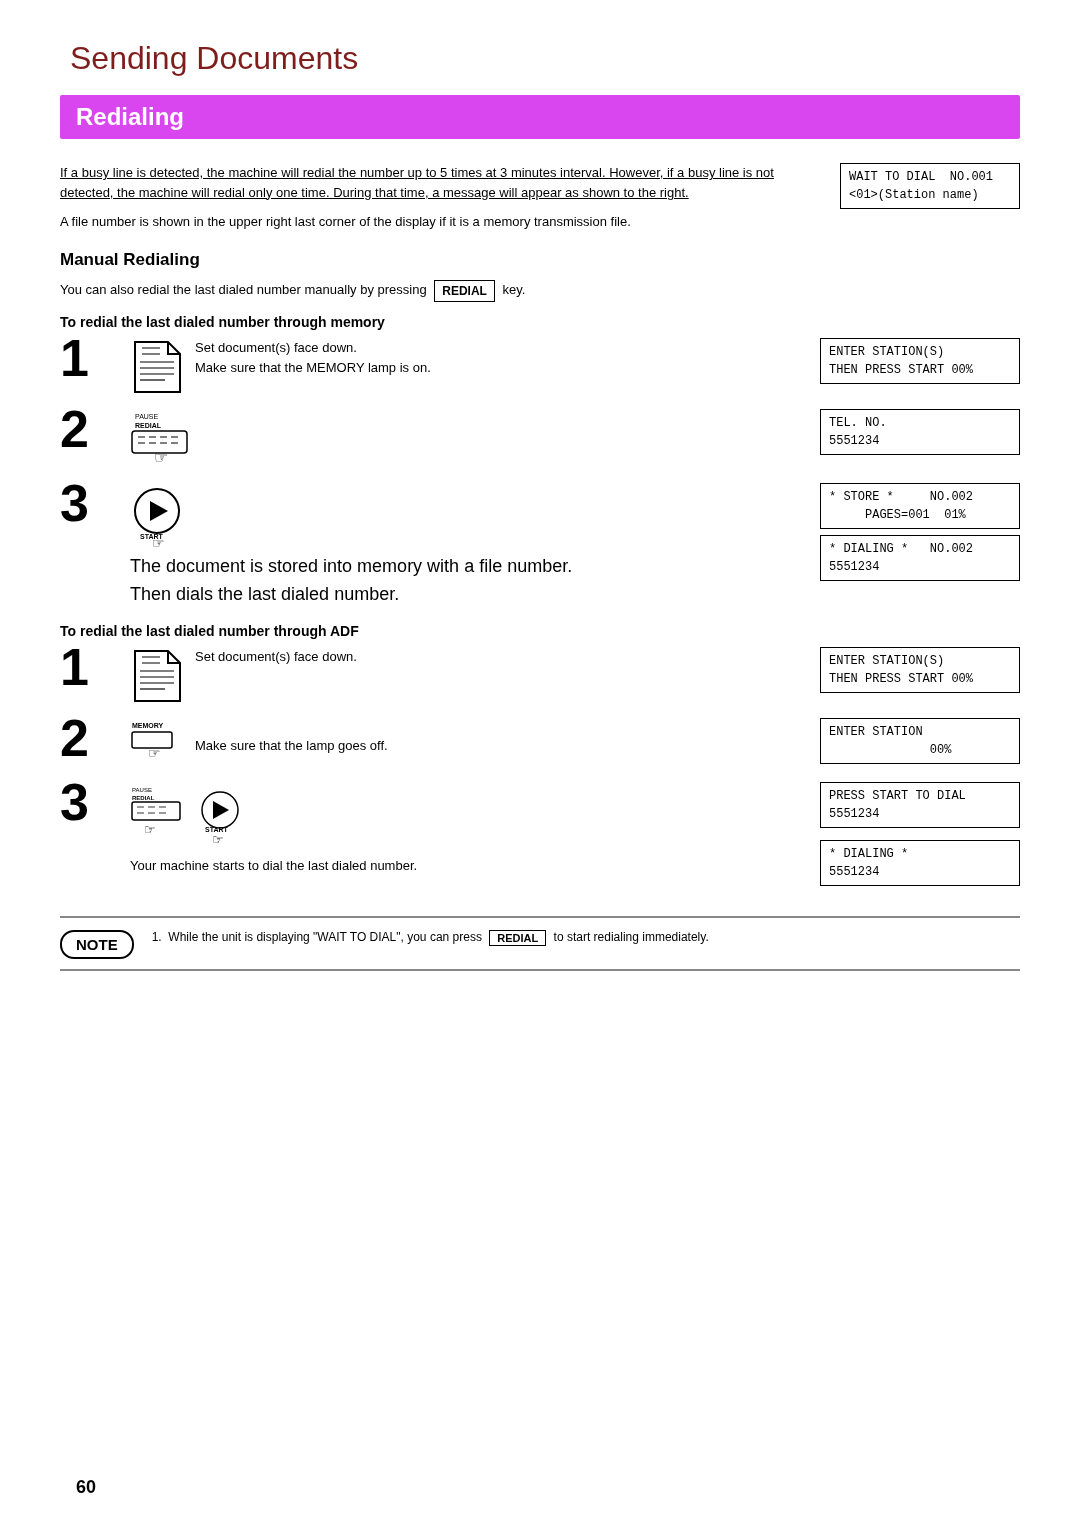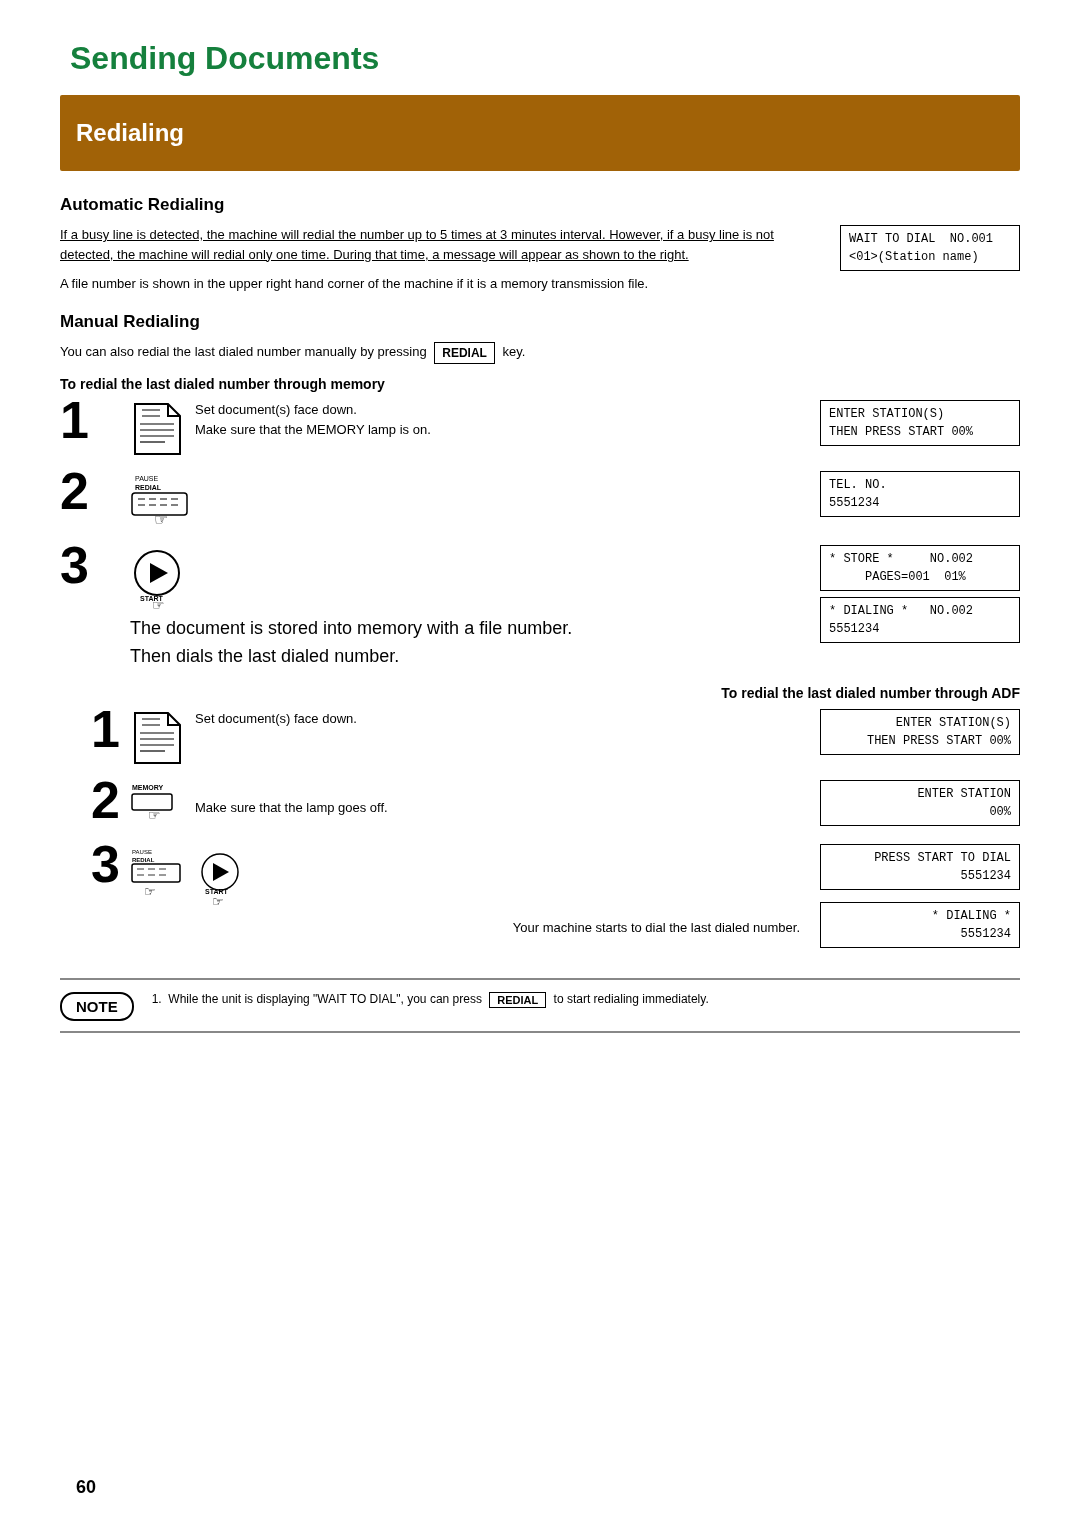--- a/index.html
+++ b/index.html
@@ -13,31 +13,31 @@
       padding: 0;
     }
     .page {
       width: 1080px;
       min-height: 1528px;
       padding: 40px 60px 40px 60px;
       position: relative;
     }
     .main-title {
       font-size: 32px;
-      font-weight: bold;
-      color: #15803d;
+      font-weight: normal;
+      color: #7f1d1d;
       margin-bottom: 18px;
       padding-left: 10px;
     }
     .section-header {
-      background: #a16207;
+      background: #d946ef;
       color: #fff;
       font-size: 24px;
       font-weight: bold;
-      padding: 24px 16px;
+      padding: 8px 16px;
       margin-bottom: 24px;
       border-radius: 2px;
     }
     .subsection-title {
       font-size: 17px;
       font-weight: bold;
       margin-bottom: 10px;
       margin-top: 18px;
     }
     .content-row {
@@ -150,25 +150,24 @@
 </head>
 <body>
 
 <div class="page">
 
   <div class="main-title">Sending Documents</div>
 
   <div class="section-header">Redialing</div>
 
   <div>
-    <div class="subsection-title">Automatic Redialing</div>
     <div class="content-row">
       <div class="text-block">
         <p style="margin-bottom:10px;line-height:1.5;text-decoration:underline;">If a busy line is detected, the machine will redial the number up to 5 times at 3 minutes interval.  However, if a busy line is not detected, the machine will redial only one time.  During that time, a message will appear as shown to the right.</p>
-        <p style="line-height:1.5;">A file number is shown in the upper right hand corner of the machine if it is a memory transmission file.</p>
+        <p style="line-height:1.5;">A file number is shown in the upper right last corner of the display if it is a memory transmission file.</p>
       </div>
       <div class="display-box">WAIT TO DIAL  NO.001
 &lt;01&gt;(Station name)</div>
     </div>
   </div>
 
   <div style="margin-top:18px;">
     <div class="subsection-title">Manual Redialing</div>
     <p style="margin-bottom:12px;line-height:1.5;">
       <span>You can also redial the last dialed number manually by pressing</span>
@@ -262,21 +261,21 @@
           <div class="step-displays">
             <div class="display-box">* STORE *     NO.002
      PAGES=001  01%</div>
             <div class="display-box">* DIALING *   NO.002
 5551234</div>
           </div>
         </div>
       </div>
     </div>
 
-    <div style="margin-top:14px;text-align:right;">
+    <div style="margin-top:14px;">
       <div class="step-label">To redial the last dialed number through ADF</div>
 
       <div class="step-row">
         <div class="step-number">1</div>
         <div class="step-content">
           <div class="step-icon-text">
             <div class="icon-row">
               <svg width="55" height="55" viewBox="0 0 55 55" style="margin-right:10px;margin-top:2px;">
                 <polygon points="5,2 38,2 50,14 50,52 5,52" fill="none" stroke="#000" stroke-width="2"></polygon>
                 <polyline points="38,2 38,14 50,14" fill="none" stroke="#000" stroke-width="2"></polyline>

